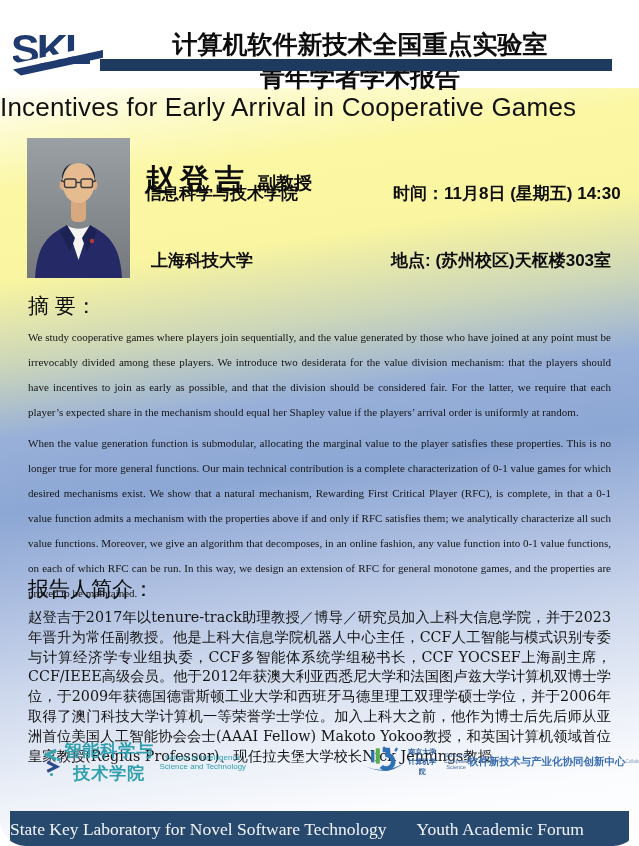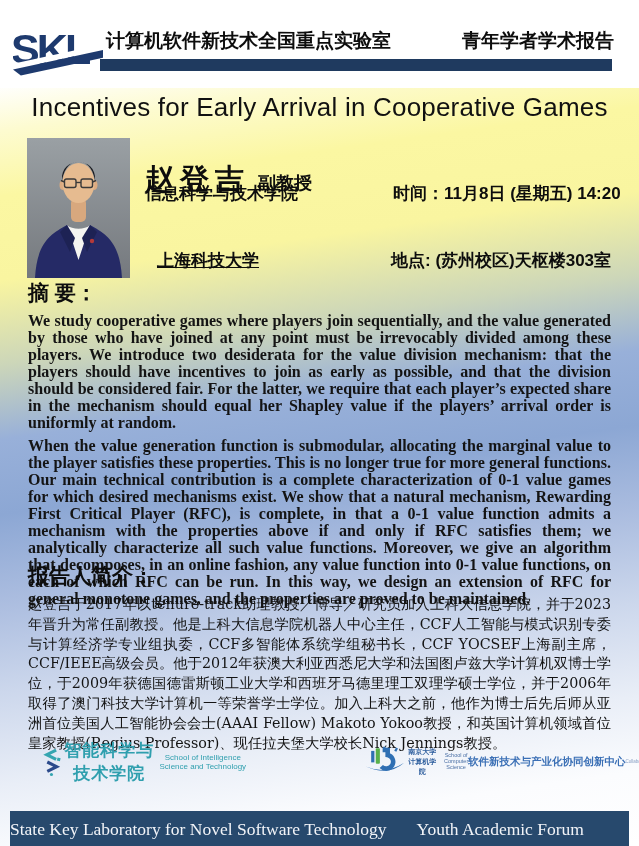--- a/index.html
+++ b/index.html
@@ -10,56 +10,57 @@
     width: 639px;
     height: 846px;
     margin: 0 auto;
     overflow: hidden;
     background: linear-gradient(172deg,
       #ffffff 0%, #ffffff 9%,
       #fdfbd0 14%, #fbf7a2 21%, #f9f5a0 30%,
       #ccd6b9 39%, #98b0d9 47%, #8ca7d4 55%,
       #aabcdf 64%, #ccd7ec 74%, #e9eef7 84%,
       #fbfcfe 92%, #ffffff 100%);
+    border-radius: 26px;
   }
 
   
   .header-white { position: absolute; top: 0; left: 0; width: 639px; height: 88px; background: #ffffff; }
   .skl-logo { position: absolute; top: 24px; left: 13px; width: 90px; height: 52px; }
   .header-title-row {
     position: absolute; top: 28px; left: 106px; width: 508px;
     display: flex; justify-content: space-between; align-items: center;
-    font-weight: bold; font-size: 19px; color: #0d0d0d; white-space: nowrap;
+    font-weight: bold; font-size: 25px; color: #0d0d0d; white-space: nowrap; flex-direction: column;
   }
   .navy-bar { position: absolute; top: 59px; left: 100px; width: 512px; height: 12px; background: #1f3a5f; }
 
   
   .main-title {
     position: absolute; top: 92px; left: 0; width: 639px;
-    text-align: center; font-size: 26px; font-weight: 400; color: #111111;
+    text-align: left; font-size: 26px; font-weight: 400; color: #111111;
     letter-spacing: 0.2px;
   }
 
   
   .photo { position: absolute; top: 138px; left: 27px; width: 103px; height: 140px; }
   .speaker-name-row { position: absolute; top: 138px; left: 145px; display: flex; align-items: baseline; margin-top: 22px; }
   .speaker-name { font-family: "DejaVu Serif", serif; font-weight: bold; font-size: 29px; color: #0d0d0d; letter-spacing: 6px; }
   .speaker-title { font-size: 18px; font-weight: bold; color: #0d0d0d; margin-left: 8px; }
   .info-label, .info-value { font-size: 17px; font-weight: bold; color: #0d0d0d; text-align: center; }
   .info-school   { position: absolute; top: 182px; left: 145px; }
   .info-time     { position: absolute; top: 182px; left: 393px; white-space: nowrap; }
-  .info-univ     { position: absolute; top: 249px; left: 157px; text-decoration: underline; }
+  .info-univ     { position: absolute; top: 249px; left: 151px; }
   .info-loc      { position: absolute; top: 249px; left: 391px; white-space: nowrap; }
 
   
   .abstract { position: absolute; top: 279px; left: 28px; width: 583px; }
-  .section-heading { font-size: 21px; font-weight: bold; color: #0d0d0d; margin-bottom: 5px; }
+  .section-heading { font-size: 21px; font-weight: normal; color: #0d0d0d; margin-bottom: 5px; margin-top: 13px; }
   .abstract p {
     font-family: "Liberation Serif", serif;
-    font-size: 16px; line-height: 17px; text-align: justify; color: #141414; font-weight: bold;
+    font-size: 11px; line-height: 25px; text-align: justify; color: #141414;
   }
   .abstract p + p { margin-top: 6px; }
   .bio { position: absolute; top: 562px; left: 28px; width: 583px; }
   .bio-text {
     font-family: "DejaVu Serif", serif;
     font-size: 14.3px; line-height: 19.8px; text-align: justify; color: #141414;
   }
 
   
   .logos-row { position: absolute; top: 736px; left: 0; width: 639px; height: 72px; }
@@ -128,21 +129,21 @@
     <path d="M63,87 L55,100 L60,114 L70,94 Z" fill="#1d2254"></path>
     <circle cx="65" cy="103" r="2.2" fill="#b43a3a"></circle>
   </svg>
 
   <div class="speaker-name-row">
     <span class="speaker-name">赵登吉</span>
     <span class="speaker-title">副教授</span>
   </div>
   <div class="info-school info-value">信息科学与技术学院</div>
   <div class="info-time">
-    <span class="info-label">时间：</span><span class="info-value">11月8日 (星期五) 14:20</span>
+    <span class="info-label">时间：</span><span class="info-value">11月8日 (星期五) 14:30</span>
   </div>
   <div class="info-univ info-value">上海科技大学</div>
   <div class="info-loc">
     <span class="info-label">地点: </span><span class="info-value">(苏州校区)天枢楼303室</span>
   </div>
 
   <div class="abstract">
     <div class="section-heading">摘 要：</div>
     <p>We study cooperative games where players join sequentially, and the value generated by those who have joined at any point must be irrevocably divided among these players. We introduce two desiderata for the value division mechanism: that the players should have incentives to join as early as possible, and that the division should be considered fair. For the latter, we require that each player’s expected share in the mechanism should equal her Shapley value if the players’ arrival order is uniformly at random.</p>
     <p>When the value generation function is submodular, allocating the marginal value to the player satisfies these properties. This is no longer true for more general functions. Our main technical contribution is a complete characterization of 0-1 value games for which desired mechanisms exist. We show that a natural mechanism, Rewarding First Critical Player (RFC), is complete, in that a 0-1 value function admits a mechanism with the properties above if and only if RFC satisfies them; we analytically characterize all such value functions. Moreover, we give an algorithm that decomposes, in an online fashion, any value function into 0-1 value functions, on each of which RFC can be run. In this way, we design an extension of RFC for general monotone games, and the properties are proved to be maintained.</p>

